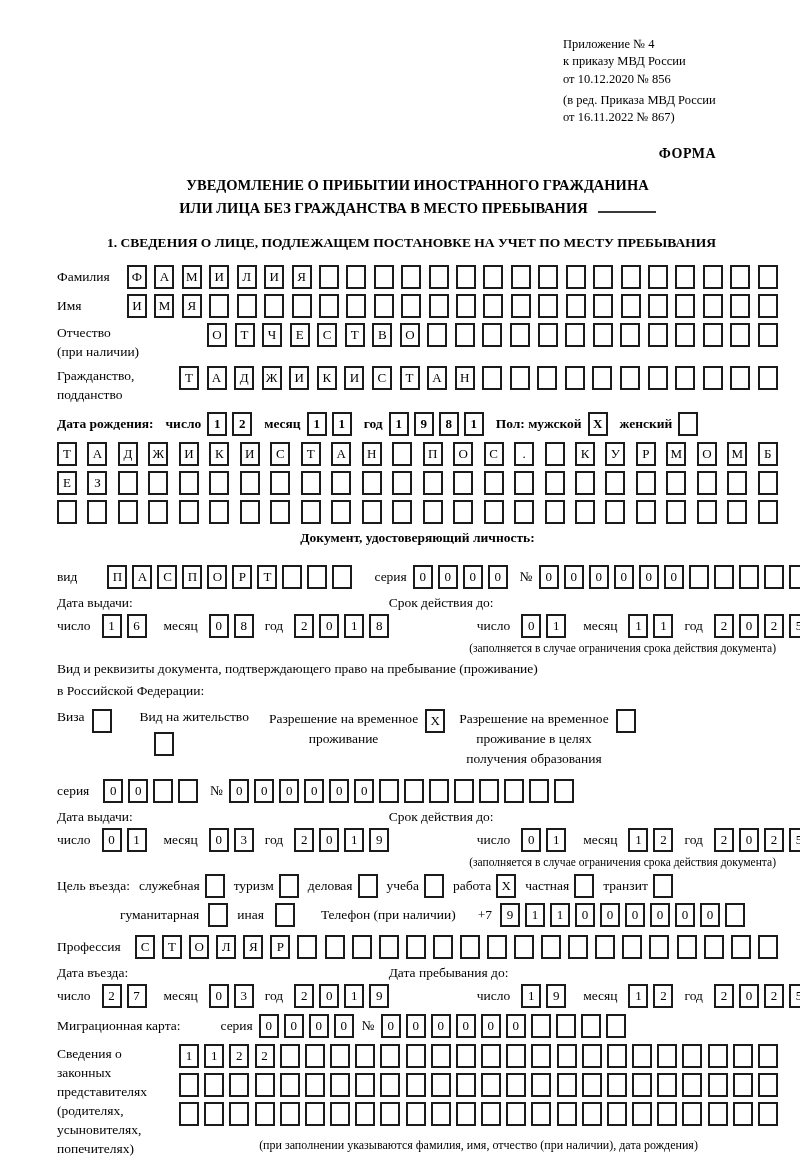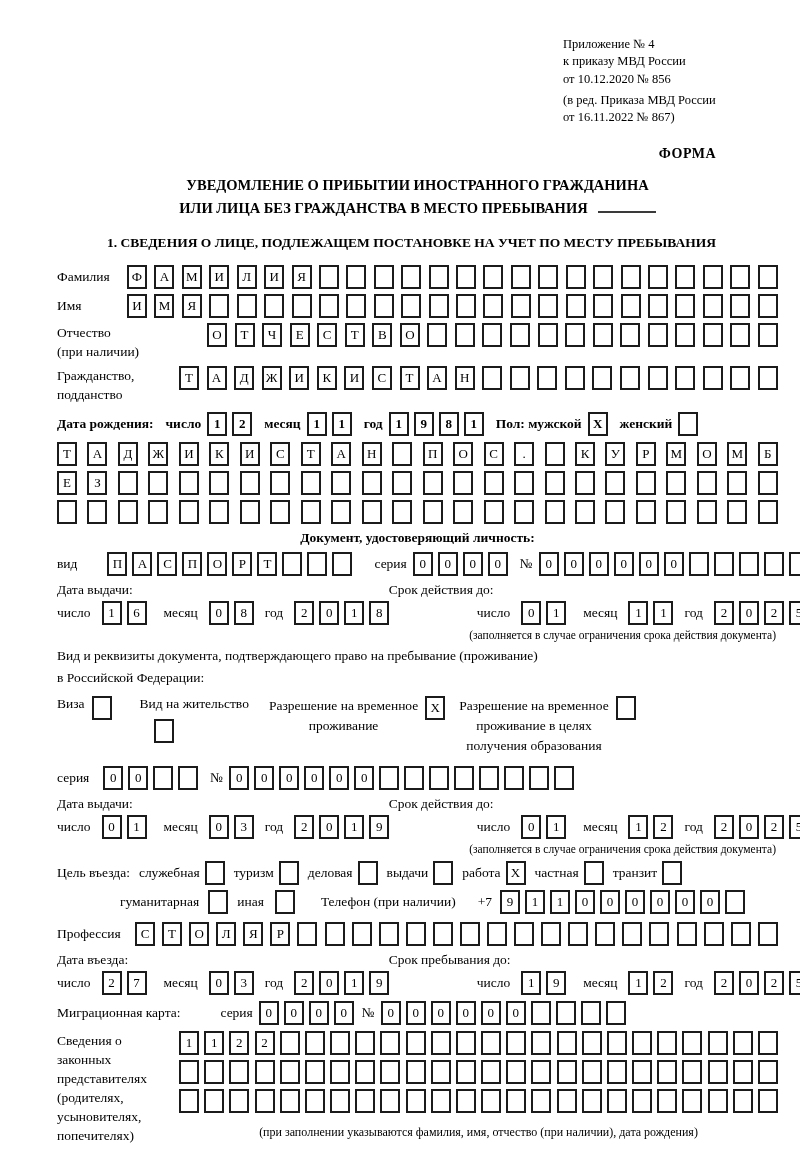--- a/index.html
+++ b/index.html
@@ -25,21 +25,21 @@
   .cell{
     box-sizing:border-box; width:20px; height:24px; flex:0 0 auto;
     border:2px solid #1b1b1b; display:inline-flex; align-items:center; justify-content:center;
     font-size:13px; background:#fff;
   }
   .cells-fill{display:flex; flex:1; justify-content:space-between; min-width:0;}
   .cells-inline{display:inline-flex; gap:5px; vertical-align:middle;}
   .cells-col{display:flex; flex-direction:column; flex:1; gap:5px;}
   .sub{margin:0 6px 0 12px;}
   .sub-first{margin-right:6px;}
-  .doc-heading{font-weight:bold; text-align:center; margin:6px 0 6px 0; font-size:13.5px;}
+  .doc-heading{font-weight:bold; text-align:center; margin:6px 0 19px 0; font-size:13.5px;}
   .two-col{display:flex; margin-bottom:4px;}
   .col-l{width:46%;}
   .col-r{width:54%;}
   .dt-title{text-align:left; margin-bottom:3px;}
   .dg{display:flex; align-items:center; gap:5px;}
   .col-r .dg{padding-left:88px;}
   .note{font-size:11.5px; text-align:right; margin-top:4px; padding-right:2px;}
   .intro{line-height:1.65; margin-top:4px;}
   .opt-row{display:flex; align-items:flex-start; margin:6px 0 10px 0;}
   .opt{display:flex; align-items:flex-start; gap:7px;}
@@ -523,21 +523,21 @@
           <span class="cell"></span>
         </span>
     </span>
     <span class="purpose">
       <span>деловая</span>
       <span class="cells-inline">
           <span class="cell"></span>
         </span>
     </span>
     <span class="purpose">
-      <span>выдачи</span>
+      <span>учеба</span>
       <span class="cells-inline">
           <span class="cell"></span>
         </span>
     </span>
     <span class="purpose">
       <span>работа</span>
       <span class="cells-inline">
           <span class="cell">X</span>
         </span>
     </span>
@@ -631,21 +631,21 @@
         <span class="sub-first" style="margin-left:6px">год</span>
         <span class="cells-inline">
             <span class="cell">2</span>
             <span class="cell">0</span>
             <span class="cell">1</span>
             <span class="cell">9</span>
           </span>
       </div>
     </div>
     <div class="col-r">
-      <div class="dt-title">Срок пребывания до:</div>
+      <div class="dt-title">Дата пребывания до:</div>
       <div class="dg">
         <span class="sub-first">число</span>
         <span class="cells-inline">
             <span class="cell">1</span>
             <span class="cell">9</span>
           </span>
         <span class="sub">месяц</span>
         <span class="cells-inline">
             <span class="cell">1</span>
             <span class="cell">2</span>

